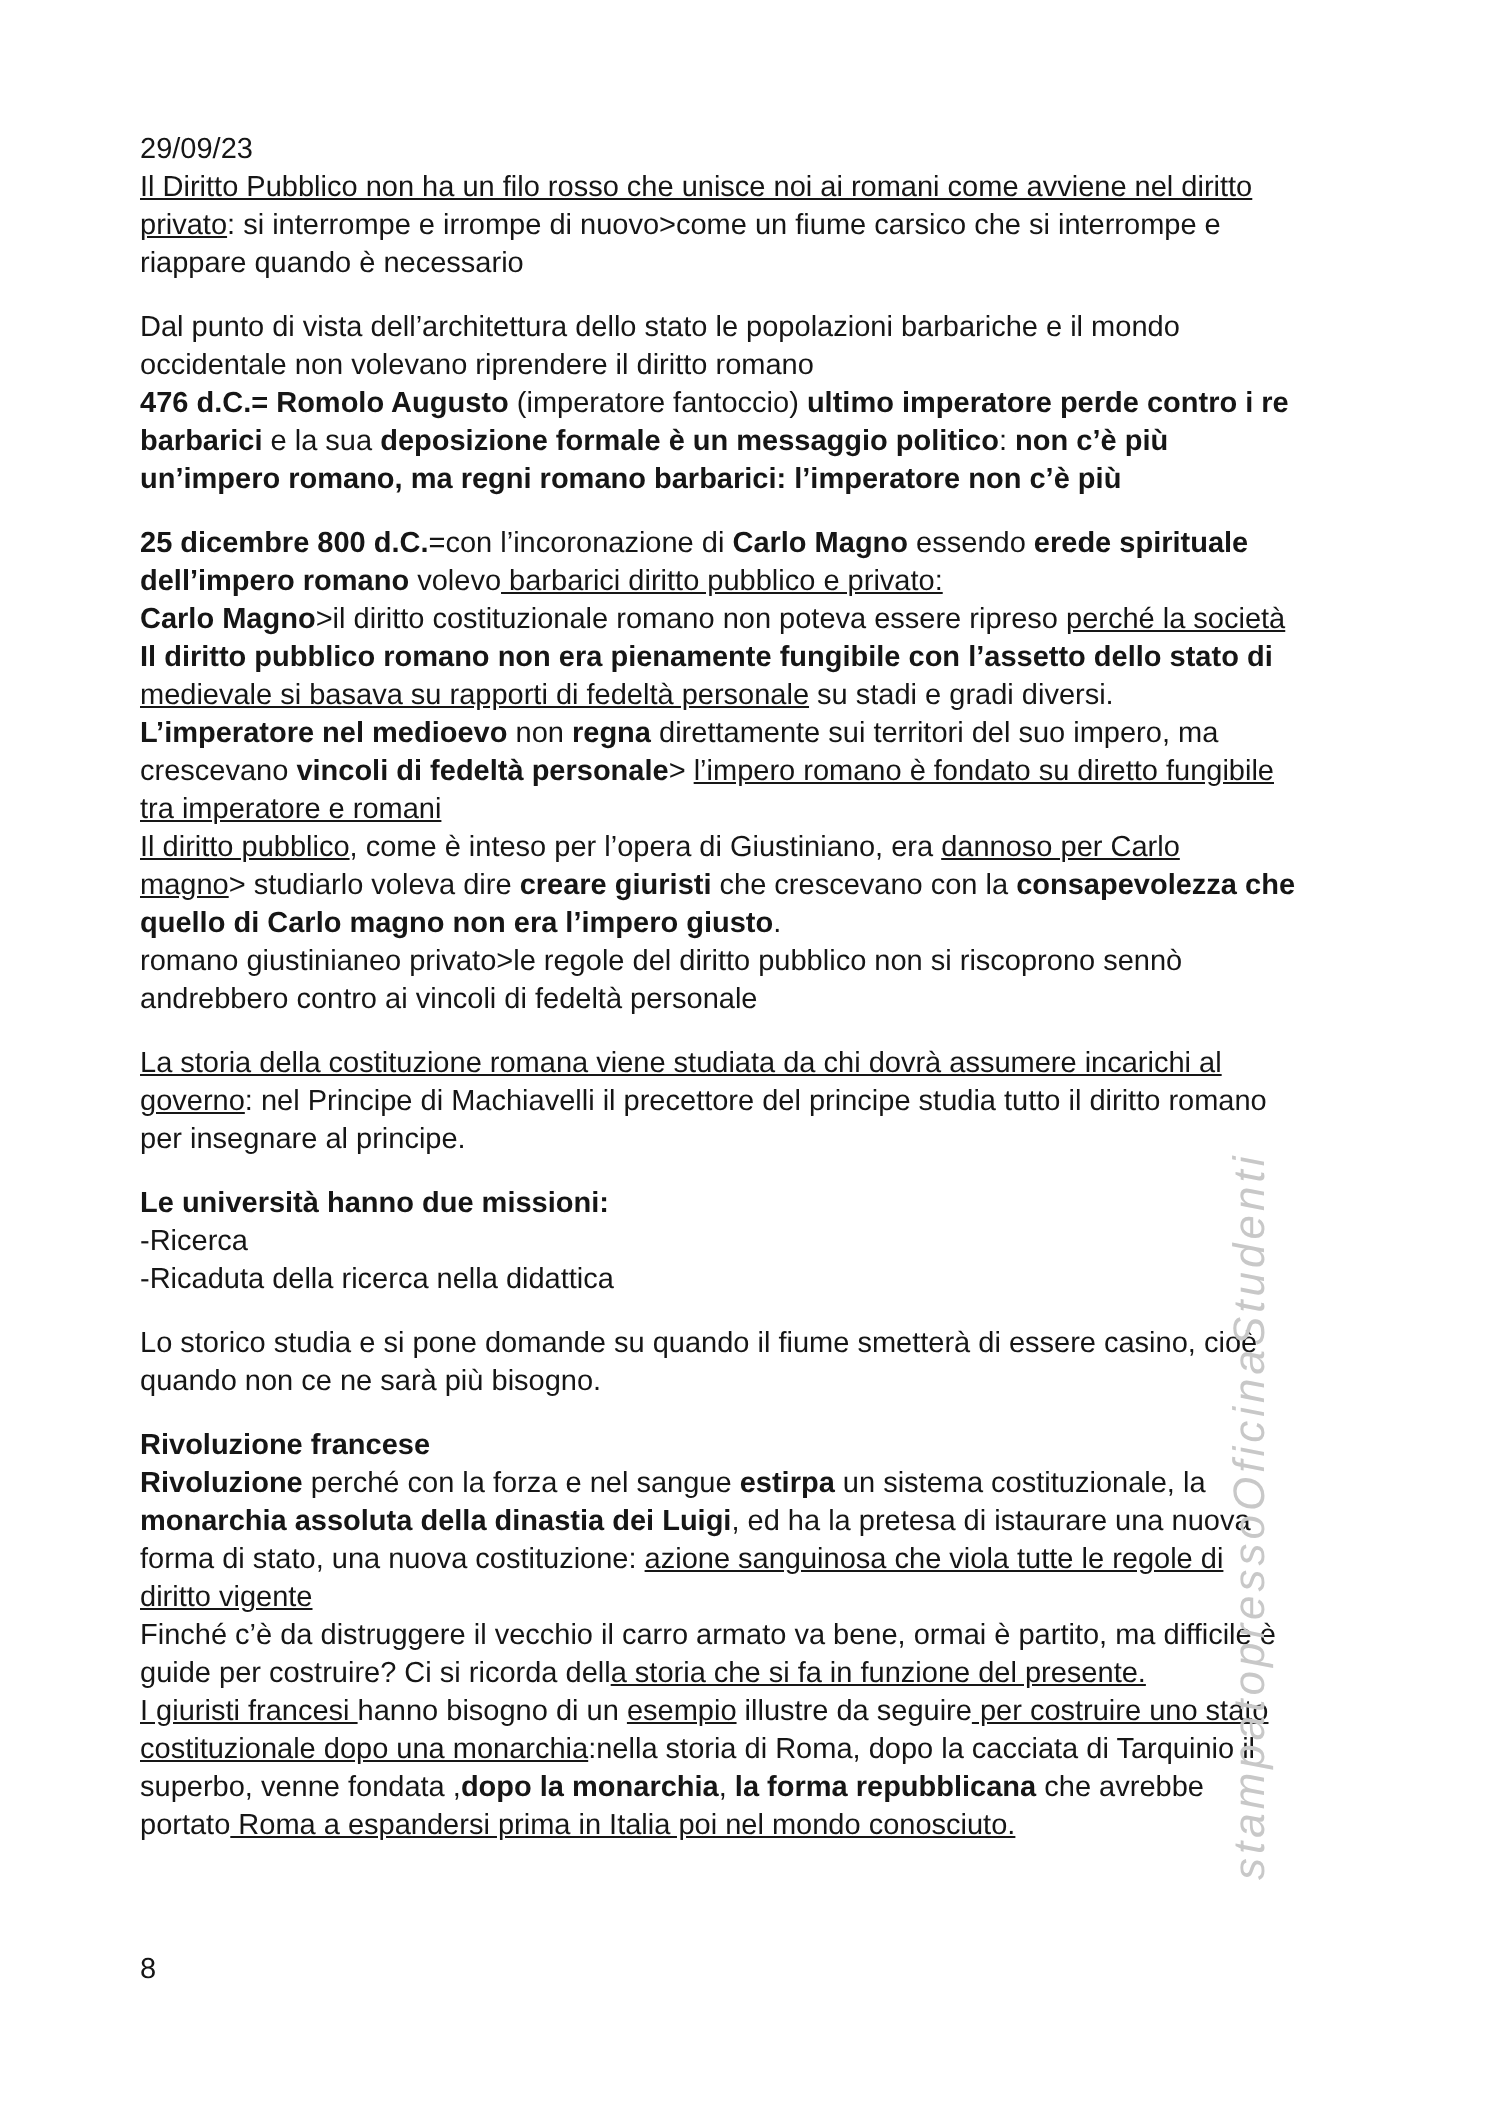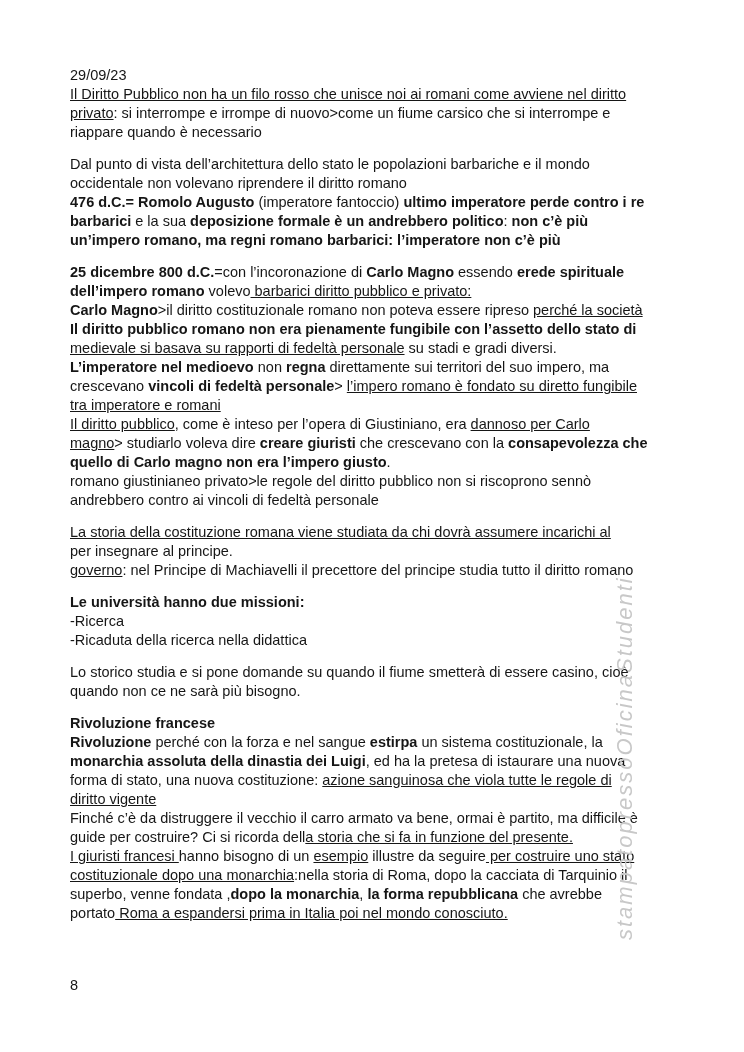--- a/index.html
+++ b/index.html
@@ -61,40 +61,40 @@
 <div class="page">
   <div class="content">
       <div class="text-line"><span>29/09/23</span></div>
       <div class="text-line"><span class="u">Il Diritto Pubblico non ha un filo rosso che unisce noi ai romani come avviene nel diritto</span></div>
       <div class="text-line"><span class="u">privato</span><span>: si interrompe e irrompe di nuovo&gt;come un fiume carsico che si interrompe e</span></div>
       <div class="text-line"><span>riappare quando è necessario</span></div>
       <div class="blank-line"></div>
       <div class="text-line"><span>Dal punto di vista dell’architettura dello stato le popolazioni barbariche e il mondo</span></div>
       <div class="text-line"><span>occidentale non volevano riprendere il diritto romano</span></div>
       <div class="text-line"><span class="b">476 d.C.= Romolo Augusto </span><span>(imperatore fantoccio) </span><span class="b">ultimo imperatore perde contro i re</span></div>
-      <div class="text-line"><span class="b">barbarici</span><span> e la sua </span><span class="b">deposizione formale è un andrebbero politico</span><span>: </span><span class="b">non c’è più</span></div>
+      <div class="text-line"><span class="b">barbarici</span><span> e la sua </span><span class="b">deposizione formale è un messaggio politico</span><span>: </span><span class="b">non c’è più</span></div>
       <div class="text-line"><span class="b">un’impero romano, ma regni romano barbarici: l’imperatore non c’è più</span></div>
       <div class="blank-line"></div>
       <div class="text-line"><span class="b">25 dicembre 800 d.C.</span><span>=con l’incoronazione di </span><span class="b">Carlo Magno</span><span> essendo </span><span class="b">erede spirituale</span></div>
       <div class="text-line"><span class="b">dell’impero romano</span><span> volevo</span><span class="u"> barbarici diritto pubblico e privato:</span></div>
       <div class="text-line"><span class="b">Carlo Magno</span><span>&gt;il diritto costituzionale romano non poteva essere ripreso </span><span class="u">perché la società</span></div>
       <div class="text-line"><span class="b">Il diritto pubblico romano non era pienamente fungibile con l’assetto dello stato di</span></div>
       <div class="text-line"><span class="u">medievale si basava su rapporti di fedeltà personale</span><span> su stadi e gradi diversi.</span></div>
       <div class="text-line"><span class="b">L’imperatore nel medioevo</span><span> non </span><span class="b">regna</span><span> direttamente sui territori del suo impero, ma</span></div>
       <div class="text-line"><span>crescevano </span><span class="b">vincoli di fedeltà personale</span><span>&gt; </span><span class="u">l’impero romano è fondato su diretto fungibile</span></div>
       <div class="text-line"><span class="u">tra imperatore e romani</span></div>
       <div class="text-line"><span class="u">Il diritto pubblico</span><span>, come è inteso per l’opera di Giustiniano, era </span><span class="u">dannoso per Carlo</span></div>
       <div class="text-line"><span class="u">magno</span><span>&gt; studiarlo voleva dire </span><span class="b">creare giuristi</span><span> che crescevano con la </span><span class="b">consapevolezza che</span></div>
       <div class="text-line"><span class="b">quello di Carlo magno non era l’impero giusto</span><span>.</span></div>
       <div class="text-line"><span>romano giustinianeo privato&gt;le regole del diritto pubblico non si riscoprono sennò</span></div>
       <div class="text-line"><span>andrebbero contro ai vincoli di fedeltà personale</span></div>
       <div class="blank-line"></div>
       <div class="text-line"><span class="u">La storia della costituzione romana viene studiata da chi dovrà assumere incarichi al</span></div>
+      <div class="text-line"><span class="u">governo</span><span>: nel Principe di Machiavelli il precettore del principe studia tutto il diritto romano</span></div>
       <div class="text-line"><span>per insegnare al principe.</span></div>
-      <div class="text-line"><span class="u">governo</span><span>: nel Principe di Machiavelli il precettore del principe studia tutto il diritto romano</span></div>
       <div class="blank-line"></div>
       <div class="text-line"><span class="b">Le università hanno due missioni:</span></div>
       <div class="text-line"><span>-Ricerca</span></div>
       <div class="text-line"><span>-Ricaduta della ricerca nella didattica</span></div>
       <div class="blank-line"></div>
       <div class="text-line"><span>Lo storico studia e si pone domande su quando il fiume smetterà di essere casino, cioè</span></div>
       <div class="text-line"><span>quando non ce ne sarà più bisogno.</span></div>
       <div class="blank-line"></div>
       <div class="text-line"><span class="b">Rivoluzione francese</span></div>
       <div class="text-line"><span class="b">Rivoluzione</span><span> perché con la forza e nel sangue </span><span class="b">estirpa</span><span> un sistema costituzionale, la</span></div>

